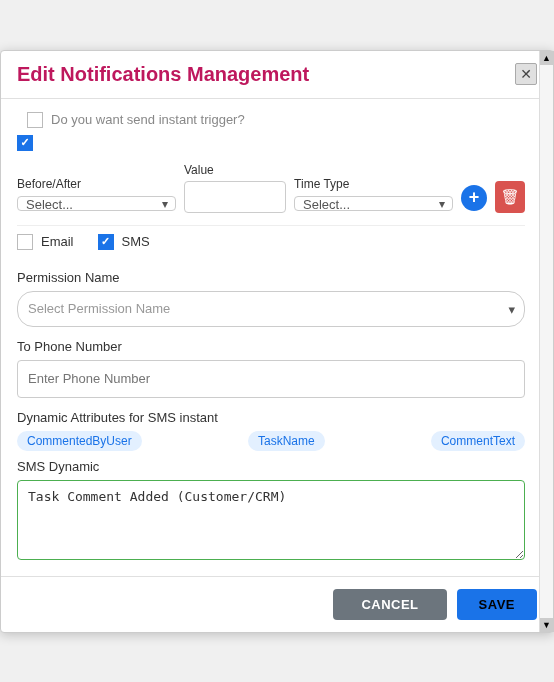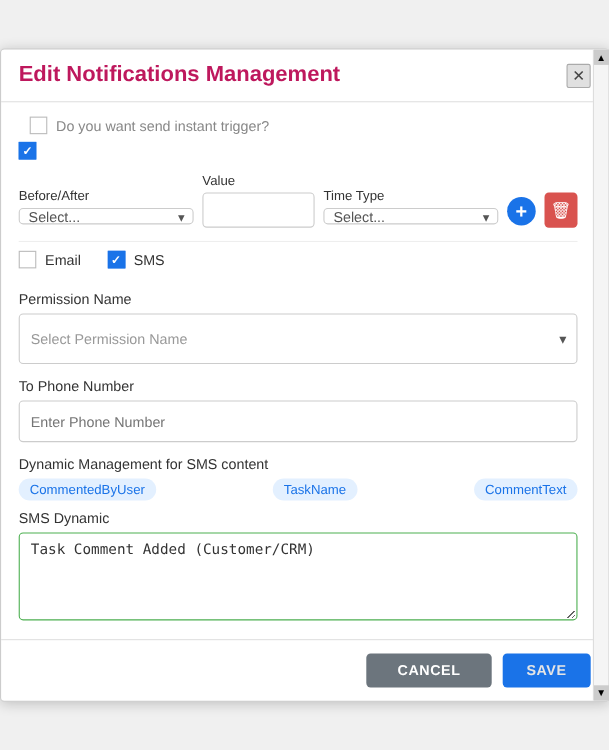--- a/index.html
+++ b/index.html
@@ -199,23 +199,23 @@
       color: #333;
       margin-bottom: 6px;
       font-weight: normal;
     }
     .dropdown-wrapper {
       position: relative;
       margin-bottom: 12px;
     }
     .dropdown-wrapper select {
       width: 100%;
-      height: 46px;
+      height: 36px;
       border: 1px solid #ccc;
-      border-radius: 4px;
+      border-radius: 16px;
       padding: 0 28px 0 10px;
       font-size: 13px;
       color: #999;
       background: #fff;
       appearance: none;
       -webkit-appearance: none;
       outline: none;
       cursor: pointer;
     }
     .dropdown-wrapper::after {
@@ -278,21 +278,21 @@
       border: none;
       border-radius: 4px;
       font-size: 13px;
       font-weight: bold;
       cursor: pointer;
       letter-spacing: 0.5px;
     }
     .btn-save {
       padding: 8px 22px;
       background: #1a73e8;
-      color: #e5e5e5;
+      color: #000000;
       border: none;
       border-radius: 4px;
       font-size: 13px;
       font-weight: bold;
       cursor: pointer;
       letter-spacing: 0.5px;
     }
     .separator {
       border: none;
       border-top: 1px solid #eee;
@@ -372,21 +372,21 @@
       <select>
         <option value="">Select Permission Name</option>
       </select>
     </div>
 
     
     <div class="field-label">To Phone Number</div>
     <input type="text" class="text-input" placeholder="Enter Phone Number" style="">
 
     
-    <div class="field-label">Dynamic Management for SMS content</div>
+    <div class="field-label">Dynamic Attributes for SMS instant</div>
     <div class="tags-container">
       <span class="tag">CommentedByUser</span>
       <span class="tag">TaskName</span>
       <span class="tag">CommentText</span>
     </div>
 
     
     <div class="field-label">SMS Dynamic</div>
     <textarea class="textarea-field" style="">Task Comment Added (Customer/CRM)</textarea>
 

